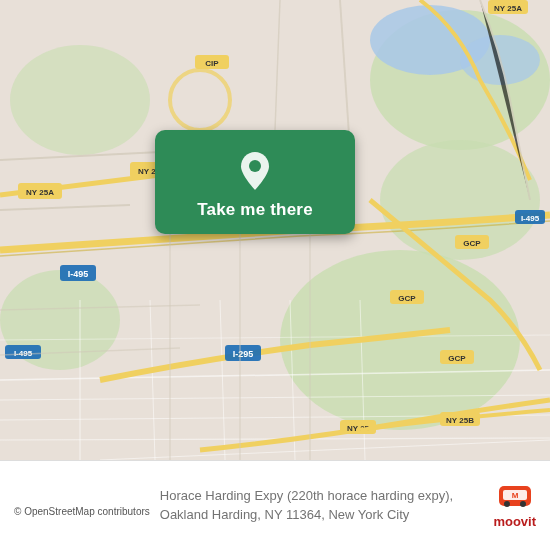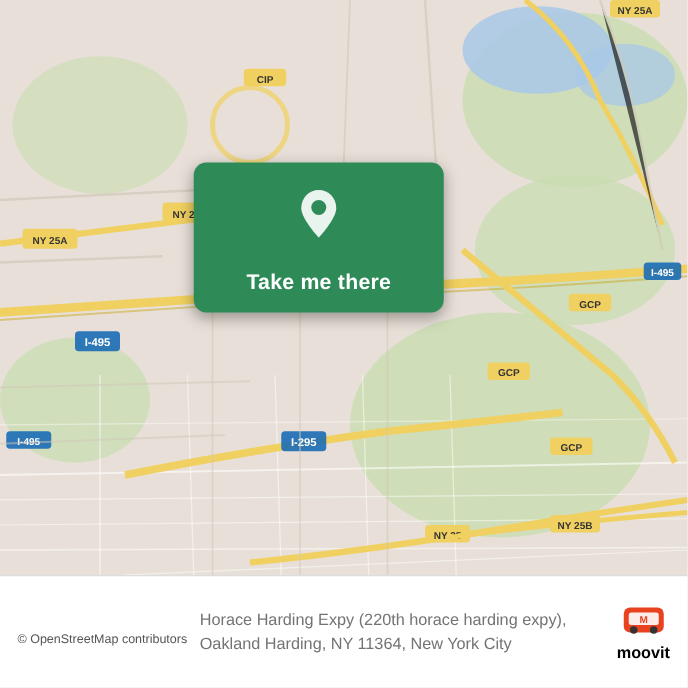--- a/index.html
+++ b/index.html
@@ -33,21 +33,20 @@
       left: 155px;
       width: 200px;
       background-color: #2e8b57;
       border-radius: 10px;
       padding: 18px 16px 14px 16px;
       display: flex;
       flex-direction: column;
       align-items: center;
       cursor: pointer;
       box-shadow: 0 4px 12px rgba(0,0,0,0.35);
-      gap: 16px;
     }
 
     #location-pin-icon {
       width: 44px;
       height: 44px;
       margin-bottom: 8px;
     }
 
     #take-me-there-label {
       color: #ffffff;
@@ -206,15 +205,15 @@
 
     <svg width="36" height="28" viewBox="0 0 36 28" xmlns="http://www.w3.org/2000/svg">
 
       <rect x="2" y="4" width="32" height="20" rx="5" fill="#e8421e"></rect>
       <rect x="6" y="8" width="24" height="10" rx="2" fill="white" opacity="0.9"></rect>
       <circle cx="10" cy="22" r="3" fill="#333"></circle>
       <circle cx="26" cy="22" r="3" fill="#333"></circle>
 
       <text x="18" y="16" font-size="8" fill="#e8421e" text-anchor="middle" font-weight="bold">M</text>
     </svg>
-    <span style="font-size:13px; font-weight:bold; color:#000000; margin-top:1px;">moovit</span>
+    <span style="font-size:13px; font-weight:bold; color:#b91c1c; margin-top:1px;">moovit</span>
   </div>
 </div>
 
 </body></html>

